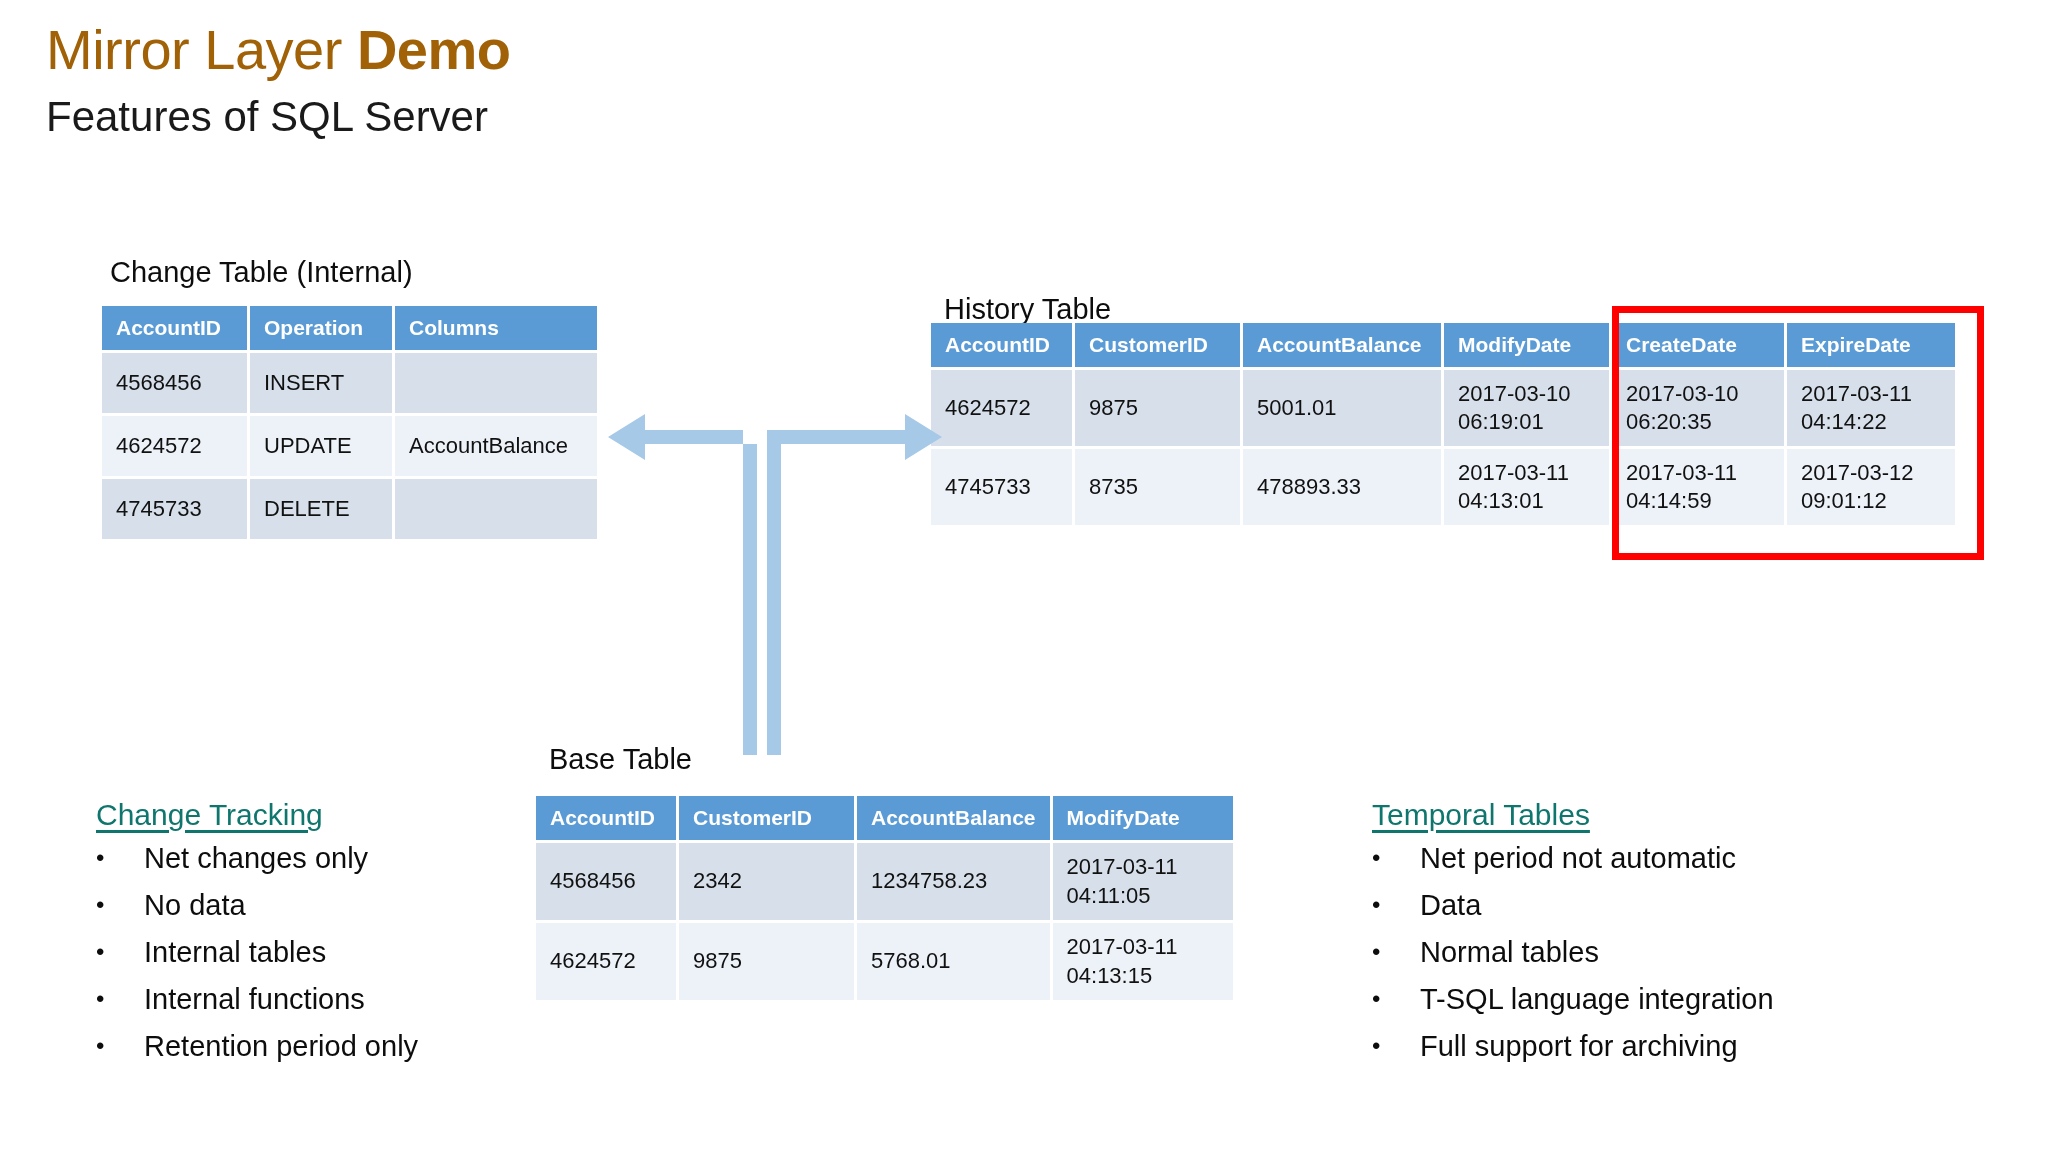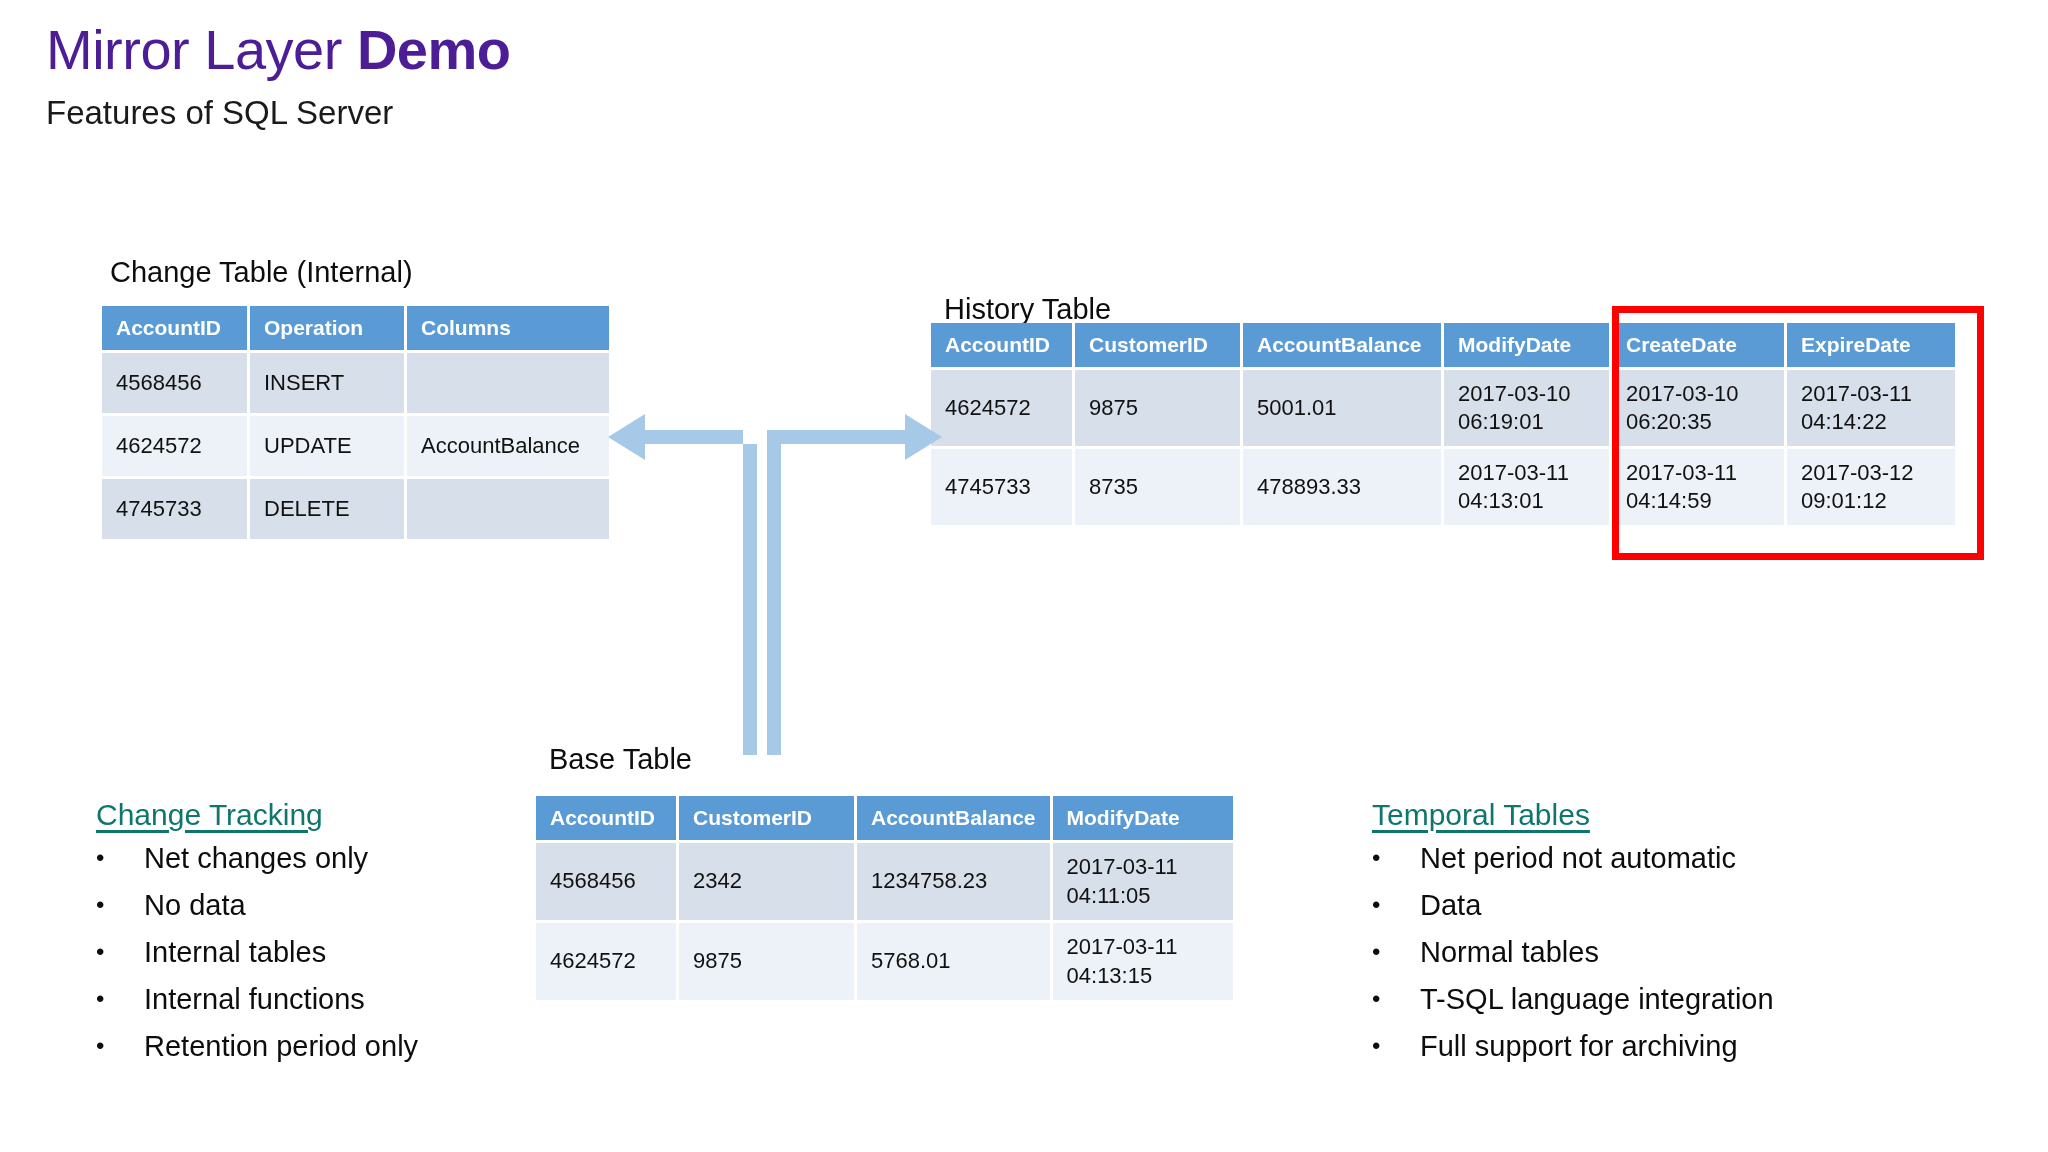--- a/index.html
+++ b/index.html
@@ -23,26 +23,26 @@
     position: absolute;
     left: 46px;
     top: 22px;
     width: 1000px;
   }
   #page-title {
     font-size: 56px;
     font-weight: 400;
     line-height: 1.0;
     letter-spacing: -0.5px;
-    color: #4c1d95;
+    color: #a16207;
     white-space: nowrap;
   }
   #page-title .bold { font-weight: 700; }
   #page-subtitle {
-    font-size: 33px;
+    font-size: 42px;
     font-weight: 400;
     line-height: 1.0;
     color: #1a1a1a;
     margin-top: 18px;
     white-space: nowrap;
   }
 
   
   .table-caption {
     position: absolute;
@@ -81,21 +81,21 @@
     line-height: 1.28;
   }
   .data-table tr.row-a td { background: #d6dfea; }
   .data-table tr.row-b td { background: #edf1f8; }
   .data-table td .l2 { display: block; }
 
   
   #change-table-caption { left: 110px; top: 258px; }
   #change-table { left: 99px; top: 303px; }
   #change-table th.c1, #change-table td.c1 { width: 145px; }
-  #change-table th.c2, #change-table td.c2 { width: 154px; }
+  #change-table th.c2, #change-table td.c2 { width: 142px; }
   #change-table th.c3, #change-table td.c3 { width: 202px; }
   #change-table td { height: 60px; }
 
   #history-table-caption { left: 944px; top: 276px; margin-top: 19px; }
   #history-table { left: 928px; top: 320px; }
   #history-table th.h1, #history-table td.h1 { width: 141px; }
   #history-table th.h2, #history-table td.h2 { width: 165px; }
   #history-table th.h3, #history-table td.h3 { width: 198px; }
   #history-table th.h4, #history-table td.h4 { width: 165px; }
   #history-table th.h5, #history-table td.h5 { width: 172px; }

